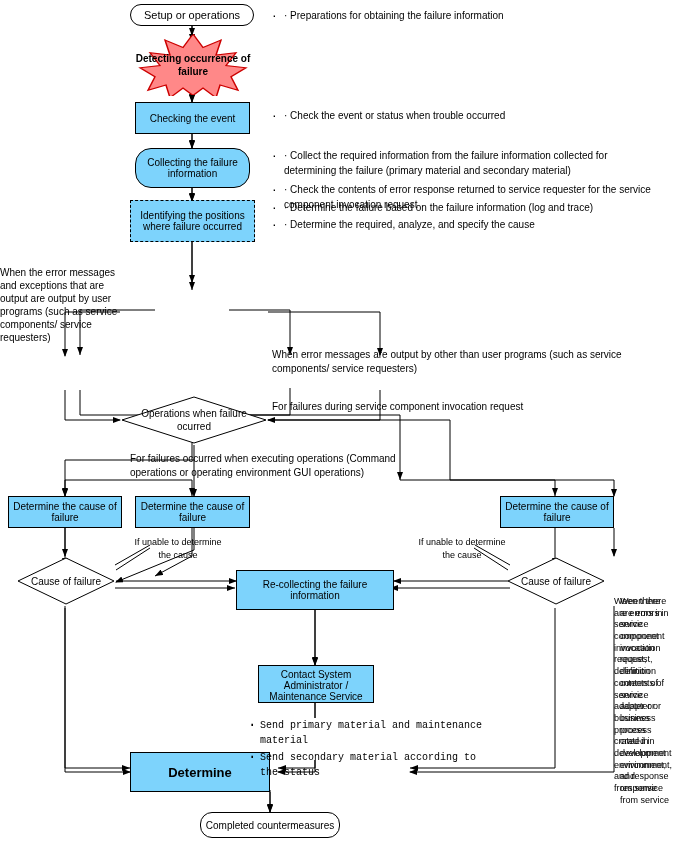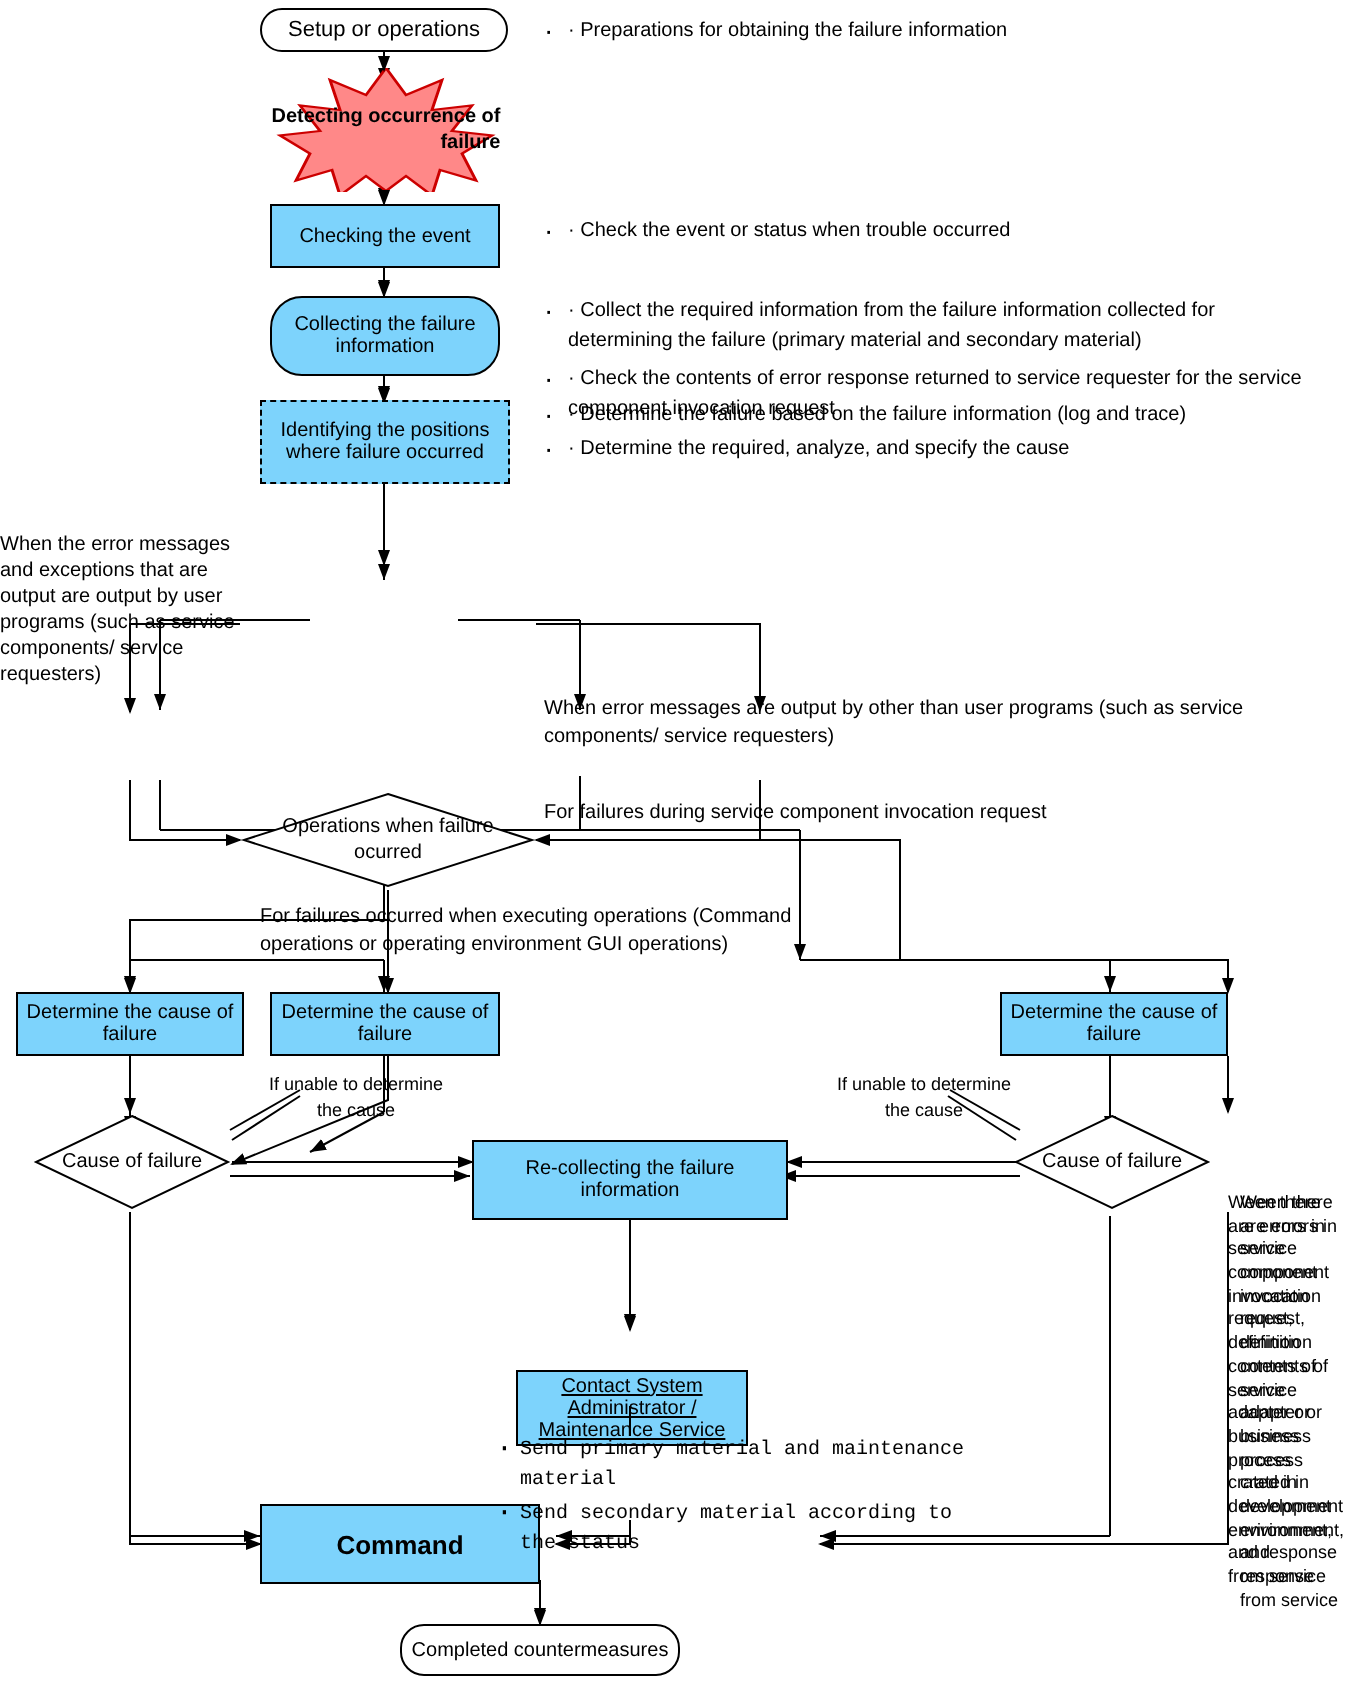--- a/index.html
+++ b/index.html
@@ -213,21 +213,21 @@
   </svg>
 
   <div class="rounded-rect" style="left:130px; top:4px; width:124px; height:22px; font-size:11px;">
     <span>Setup or operations</span>
   </div>
 
   <div class="starburst" style="left:128px; top:34px; width:130px; height:62px;">
     <svg width="130" height="62" viewBox="0 0 130 62">
       <polygon points="65,0 75,18 93,8 88,28 108,25 98,42 118,45 103,57 110,75 92,68 88,85 75,72 65,82 55,72 42,85 38,68 20,75 27,57 12,45 32,42 22,25 42,28 37,8 55,18" fill="#f88" stroke="#c00" stroke-width="1.5" transform="scale(1,0.75)"></polygon>
     </svg>
-    <div class="starburst-label" style="color:#000; font-size:10px;text-align:right;">Detecting occurrence of<br>failure</div>
+    <div class="starburst-label" style="color:#000; font-size:10px;">Detecting occurrence of<br>failure</div>
   </div>
 
   <div class="rect" style="left:135px; top:102px; width:115px; height:32px; font-size:10px;">
     <span>Checking the event</span>
   </div>
 
   <div class="rect" style="left:135px; top:148px; width:115px; height:40px; font-size:10px;border-radius:16px;">
     <span>Collecting the failure information</span>
   </div>
 
@@ -272,26 +272,26 @@
     </svg>
     <div class="diamond-label">
       <span>Cause of failure</span>
     </div>
   </div>
 
   <div class="rect" style="left:236px; top:570px; width:158px; height:40px; font-size:10px; text-align:center; display:flex; align-items:center; justify-content:center; position:absolute;">
     <span>Re-collecting the failure information</span>
   </div>
 
-  <div class="rect" style="left:258px; top:685px; width:116px; height:38px; font-size:10px; text-align:center; display:flex; align-items:center; justify-content:center; position:absolute;text-decoration:underline;">
+  <div class="rect" style="left:258px; top:665px; width:116px; height:38px; font-size:10px; text-align:center; display:flex; align-items:flex-end; justify-content:center; position:absolute;">
     <span>Contact System Administrator / Maintenance Service</span>
   </div>
 
   <div class="rect" style="left:130px; top:752px; width:140px; height:40px; font-size:13px; font-weight:bold; text-align:center; display:flex; align-items:center; justify-content:center; position:absolute;">
-    <span>Command</span>
+    <span>Determine</span>
   </div>
 
   <div class="rounded-rect" style="left:200px; top:812px; width:140px; height:26px; font-size:10px;">
     <span>Completed countermeasures</span>
   </div>
 
   <div class="bullet-note" style="left:272px; top:8px; width:380px;">
     <ul>
         <li>· Preparations for obtaining the failure information</li>
       </ul>

